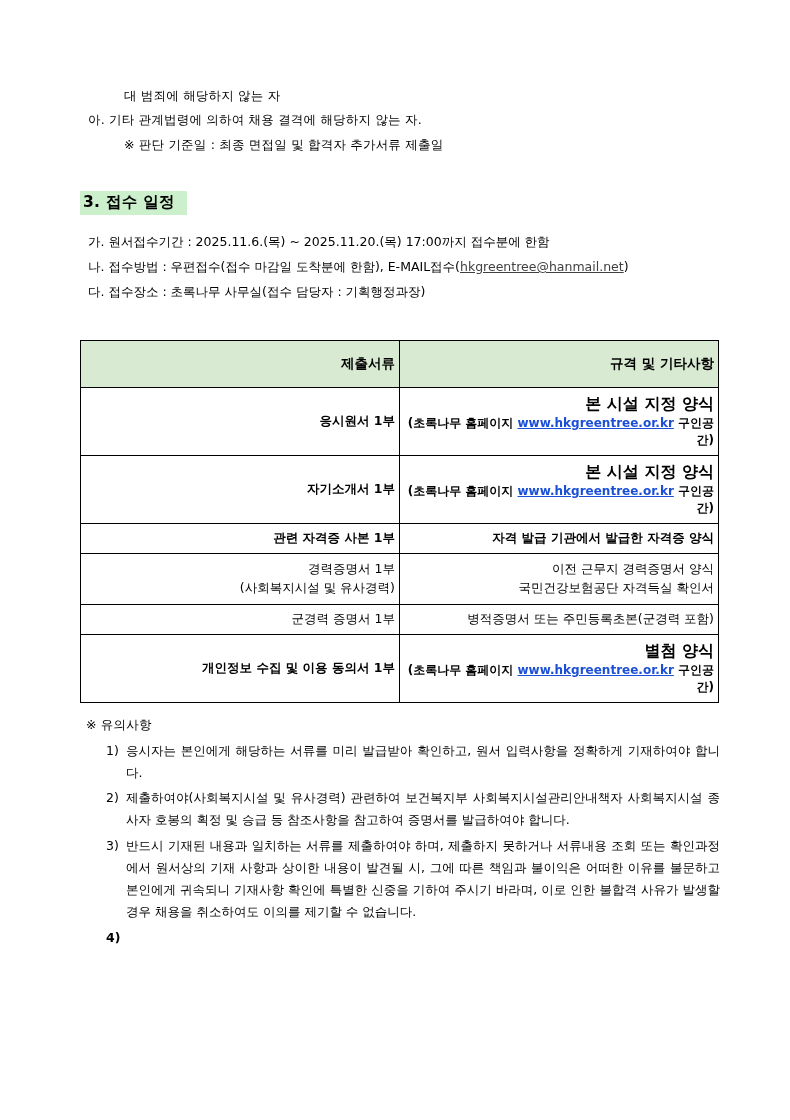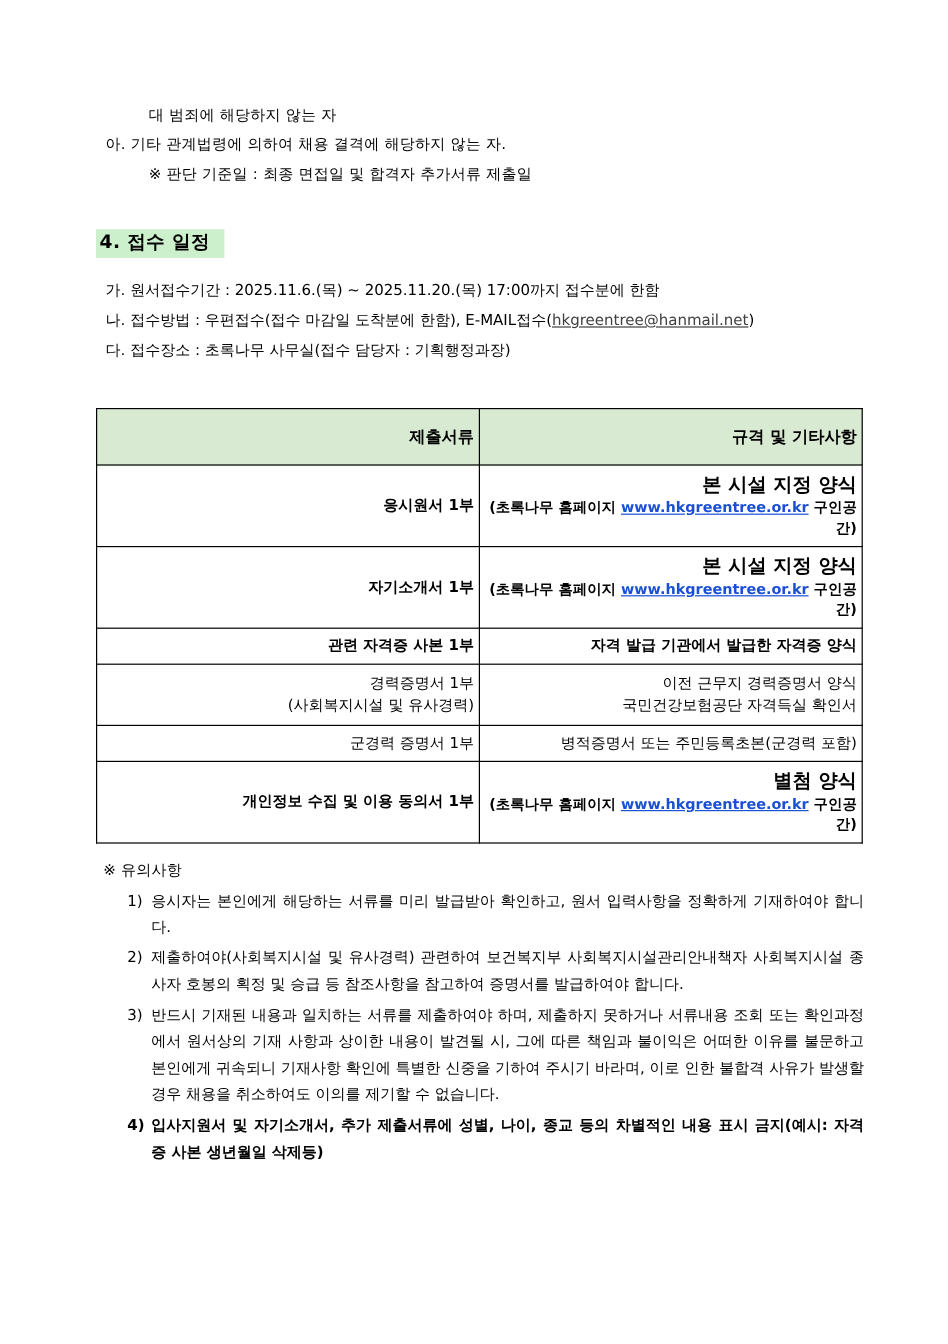--- a/index.html
+++ b/index.html
@@ -111,21 +111,21 @@
 <div class="page">
   <div class="content">
 
     <div class="top-lines">
       <div class="tl-1">대 범죄에 해당하지 않는 자</div>
       <div class="tl-2">아. 기타 관계법령에 의하여 채용 결격에 해당하지 않는 자.</div>
       <div class="tl-3">※ 판단 기준일 : 최종 면접일 및 합격자 추가서류 제출일</div>
     </div>
 
     <div class="section-wrap">
-      <div class="section-head hl-green">4. 접수 일정</div>
+      <div class="section-head hl-green">3. 접수 일정</div>
       <div class="sched">
         <div class="row">
           <span>가. 원서접수기간 : 2025.11.6.(목) ~ 2025.11.20.(목) 17:00까지 접수분에 한함</span>
         </div>
         <div class="row">
           <span>나. 접수방법 : 우편접수(접수 마감일 도착분에 한함), E-MAIL접수(</span><span class="link-blue">hkgreentree@hanmail.net</span><span>)</span>
         </div>
         <div class="row">
           <span>다. 접수장소 : 초록나무 사무실(접수 담당자 : 기획행정과장)</span>
         </div>
@@ -190,20 +190,19 @@
           <li>
             <span class="num">2)</span>
             <span>제출하여야(사회복지시설 및 유사경력) 관련하여 보건복지부 사회복지시설관리안내책자 사회복지시설 종사자 호봉의 획정 및 승급 등 참조사항을 참고하여 증명서를 발급하여야 합니다.</span>
           </li>
           <li>
             <span class="num">3)</span>
             <span>반드시 기재된 내용과 일치하는 서류를 제출하여야 하며, 제출하지 못하거나 서류내용 조회 또는 확인과정에서 원서상의 기재 사항과 상이한 내용이 발견될 시, 그에 따른 책임과 불이익은 어떠한 이유를 불문하고 본인에게 귀속되니 기재사항 확인에 특별한 신중을 기하여 주시기 바라며, 이로 인한 불합격 사유가 발생할 경우 채용을 취소하여도 이의를 제기할 수 없습니다.</span>
           </li>
           <li class="bold">
             <span class="num">4)</span>
-            <span>입사지원서 및 자기소개서, 추가 제출서류에 성별, 나이, 종교 등의 차별적인 내용 표시 금지(예시: 자격증 사본 생년월일 삭제등)</span>
           </li>
         </ol>
       </div>
     </div>
 
   </div>
 </div>
 
 </body></html>

